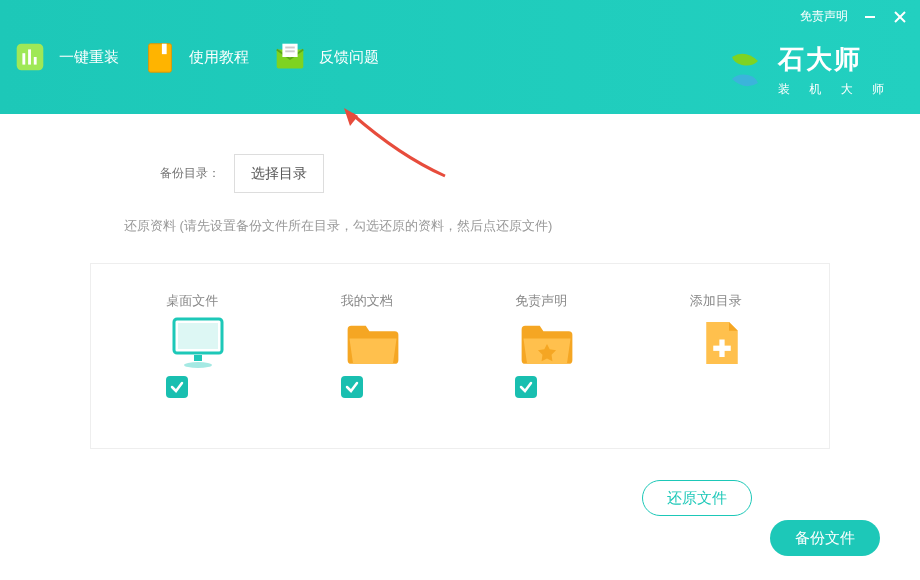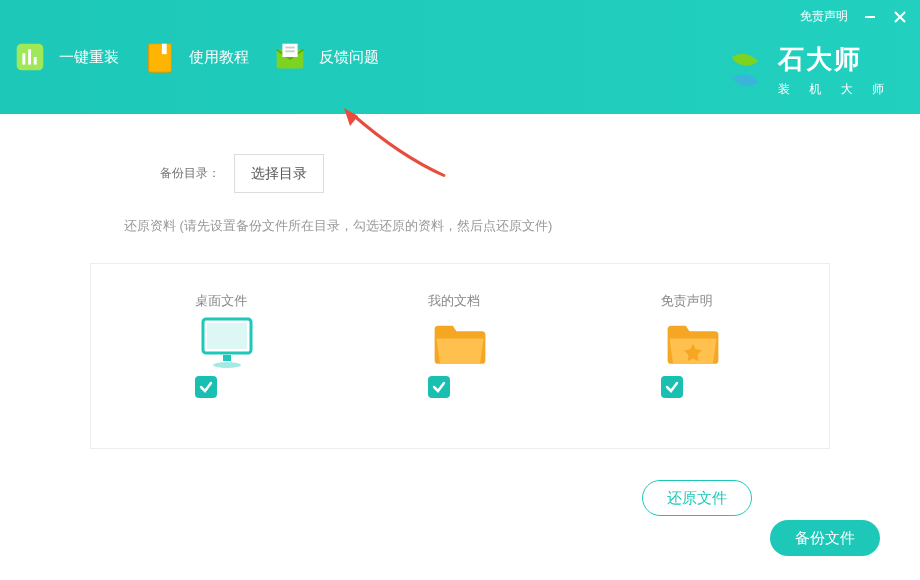--- a/index.html
+++ b/index.html
@@ -176,20 +176,31 @@
             <path d="M32 26 l3 6 l7 1 l-5 5 l1 7 l-6 -3 l-6 3 l1 -7 l-5 -5 l7 -1 z" fill="#f5a623"></path>
           </svg>
       </div>
       <div class="checkbox">
         <svg viewBox="0 0 14 14">
             <path d="M2 7 L6 11 L12 3" stroke="#fff" stroke-width="2.5" fill="none" stroke-linecap="round"></path>
           </svg>
       </div>
     </div>
 
+    <div class="item">
+      <span class="item-label">添加目录</span>
+      <div class="item-icon">
+        <svg viewBox="0 0 48 56" width="42" height="50">
+            <path d="M6 4 L32 4 L42 14 L42 52 L6 52 Z" fill="#ffc04d"></path>
+            <path d="M32 4 L32 14 L42 14 Z" fill="#f5a623"></path>
+            <rect x="21" y="24" width="6" height="20" fill="#fff"></rect>
+            <rect x="14" y="31" width="20" height="6" fill="#fff"></rect>
+          </svg>
+      </div>
+    </div>
 
   </div>
 </div>
 
 <div class="footer-btns">
   <div class="btn btn-outline">还原文件</div>
   <div class="btn btn-fill">备份文件</div>
 </div>
 
 </body></html>

